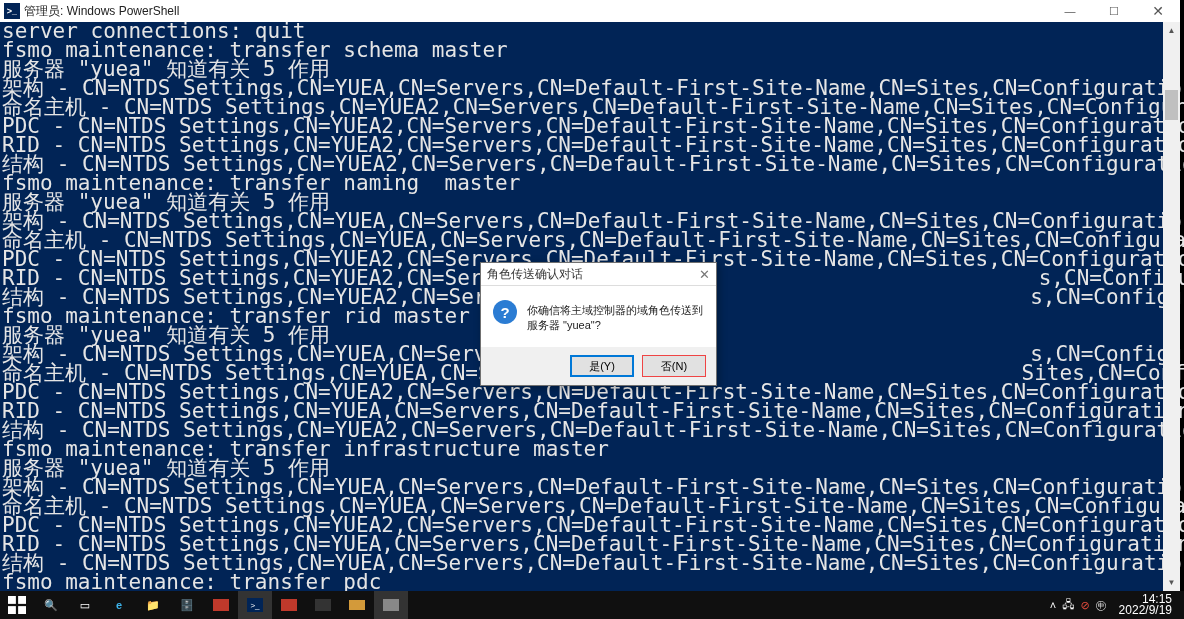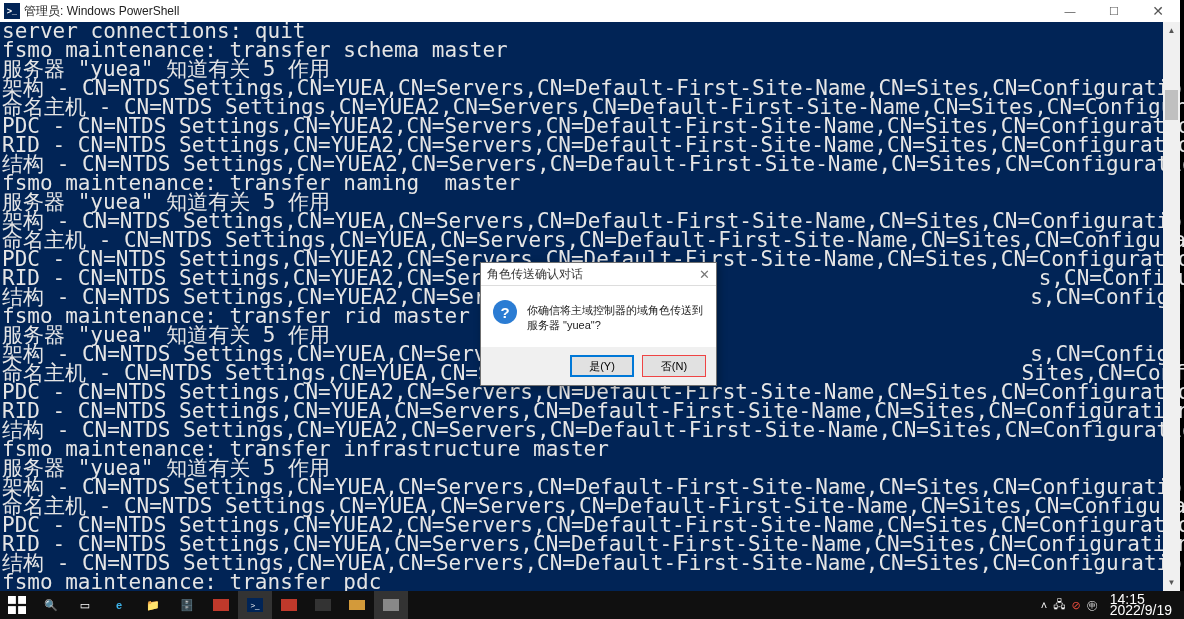--- a/index.html
+++ b/index.html
@@ -25,21 +25,21 @@
   .dlg-btn{min-width:62px;height:20px;background:#e1e1e1;border:1px solid #ef4444;font-size:11px;display:flex;align-items:center;justify-content:center;}
   .dlg-btn.focus{border:1px solid #0078d7;box-shadow:0 0 0 1px #0078d7 inset;}
   
   .taskbar{position:absolute;left:0;bottom:0;width:1184px;height:28px;background:#101010;display:flex;align-items:center;color:#fff;font-size:11px;}
   .tb-item{width:34px;height:28px;display:flex;align-items:center;justify-content:center;}
   .tb-icon{width:18px;height:18px;display:flex;align-items:center;justify-content:center;}
   .start{background:#101010;}
   .start svg{fill:#fff;}
   .tb-item.active{background:#333;}
   .tray{margin-left:auto;display:flex;align-items:center;padding-right:6px;gap:6px;}
-  .clock{display:flex;flex-direction:column;line-height:11px;font-size:14px;padding:0 6px;}
+  .clock{display:flex;flex-direction:column;align-items:flex-end;line-height:11px;font-size:12px;padding:0 6px;}
 </style>
 </head>
 <body>
 
 <div class="window">
   <div class="titlebar">
     <div class="ps-icon">&gt;_</div>
     <span>管理员: Windows PowerShell</span>
     <div class="spacer"></div>
     <div class="win-btn">—</div>

